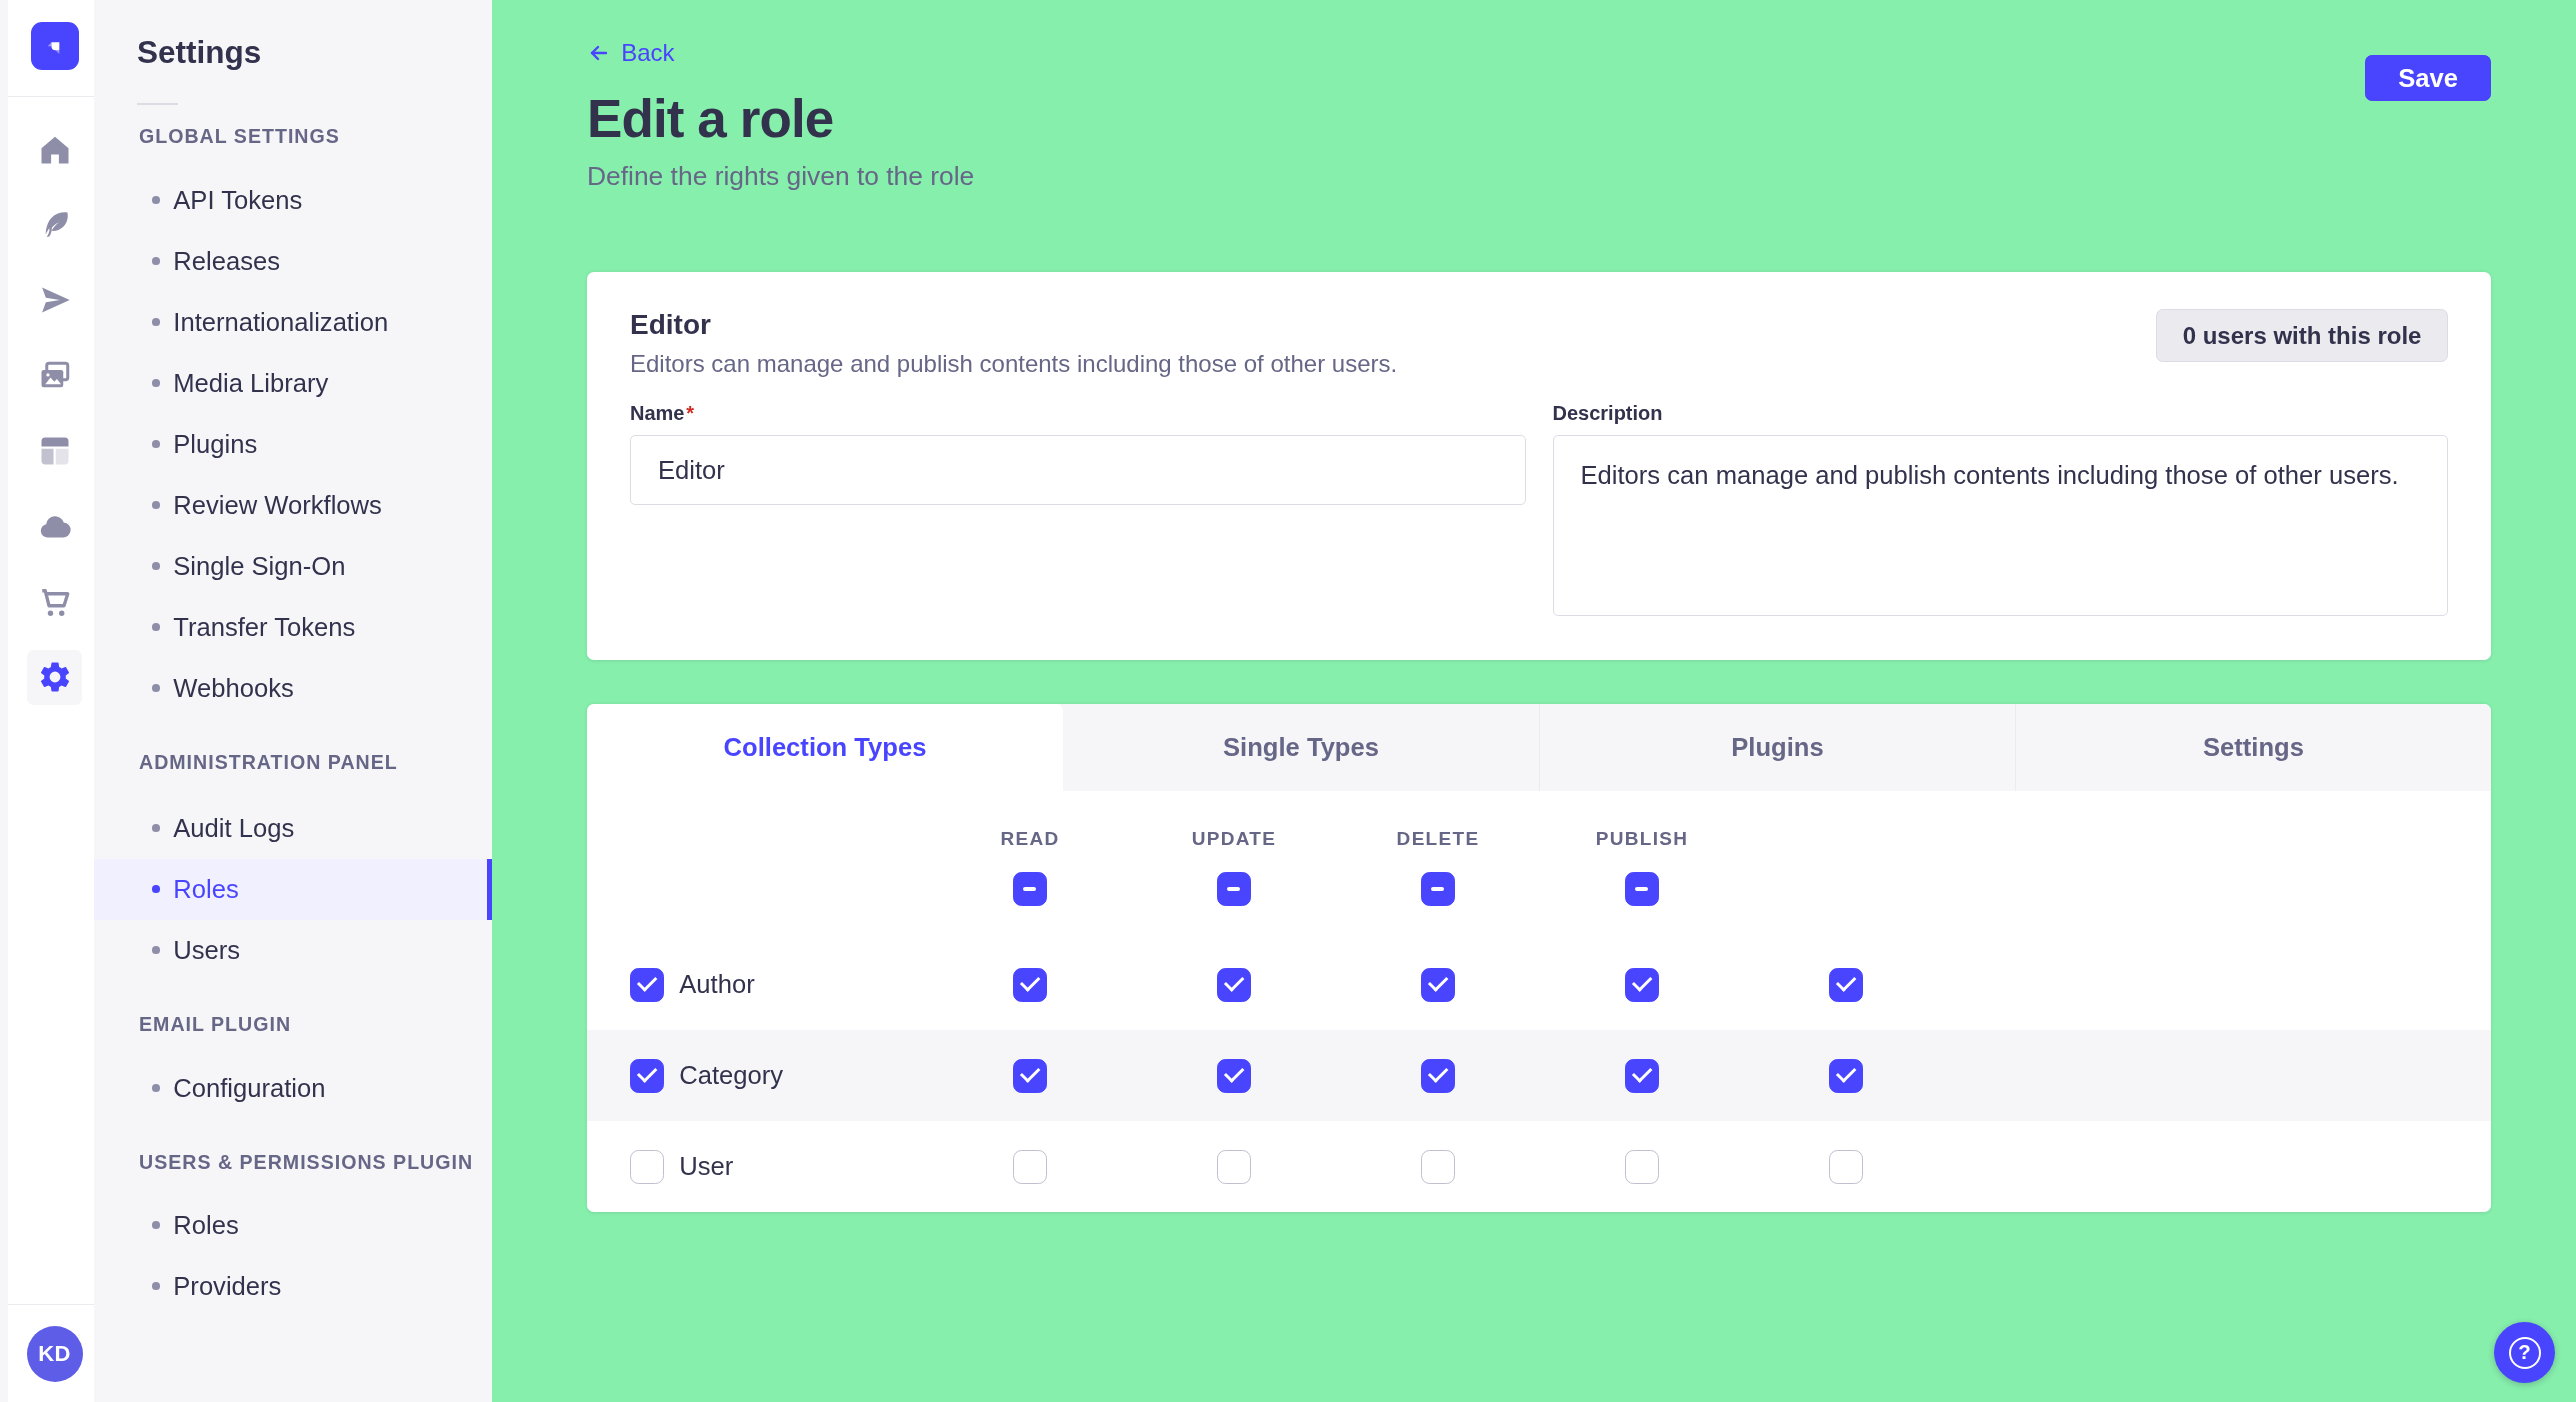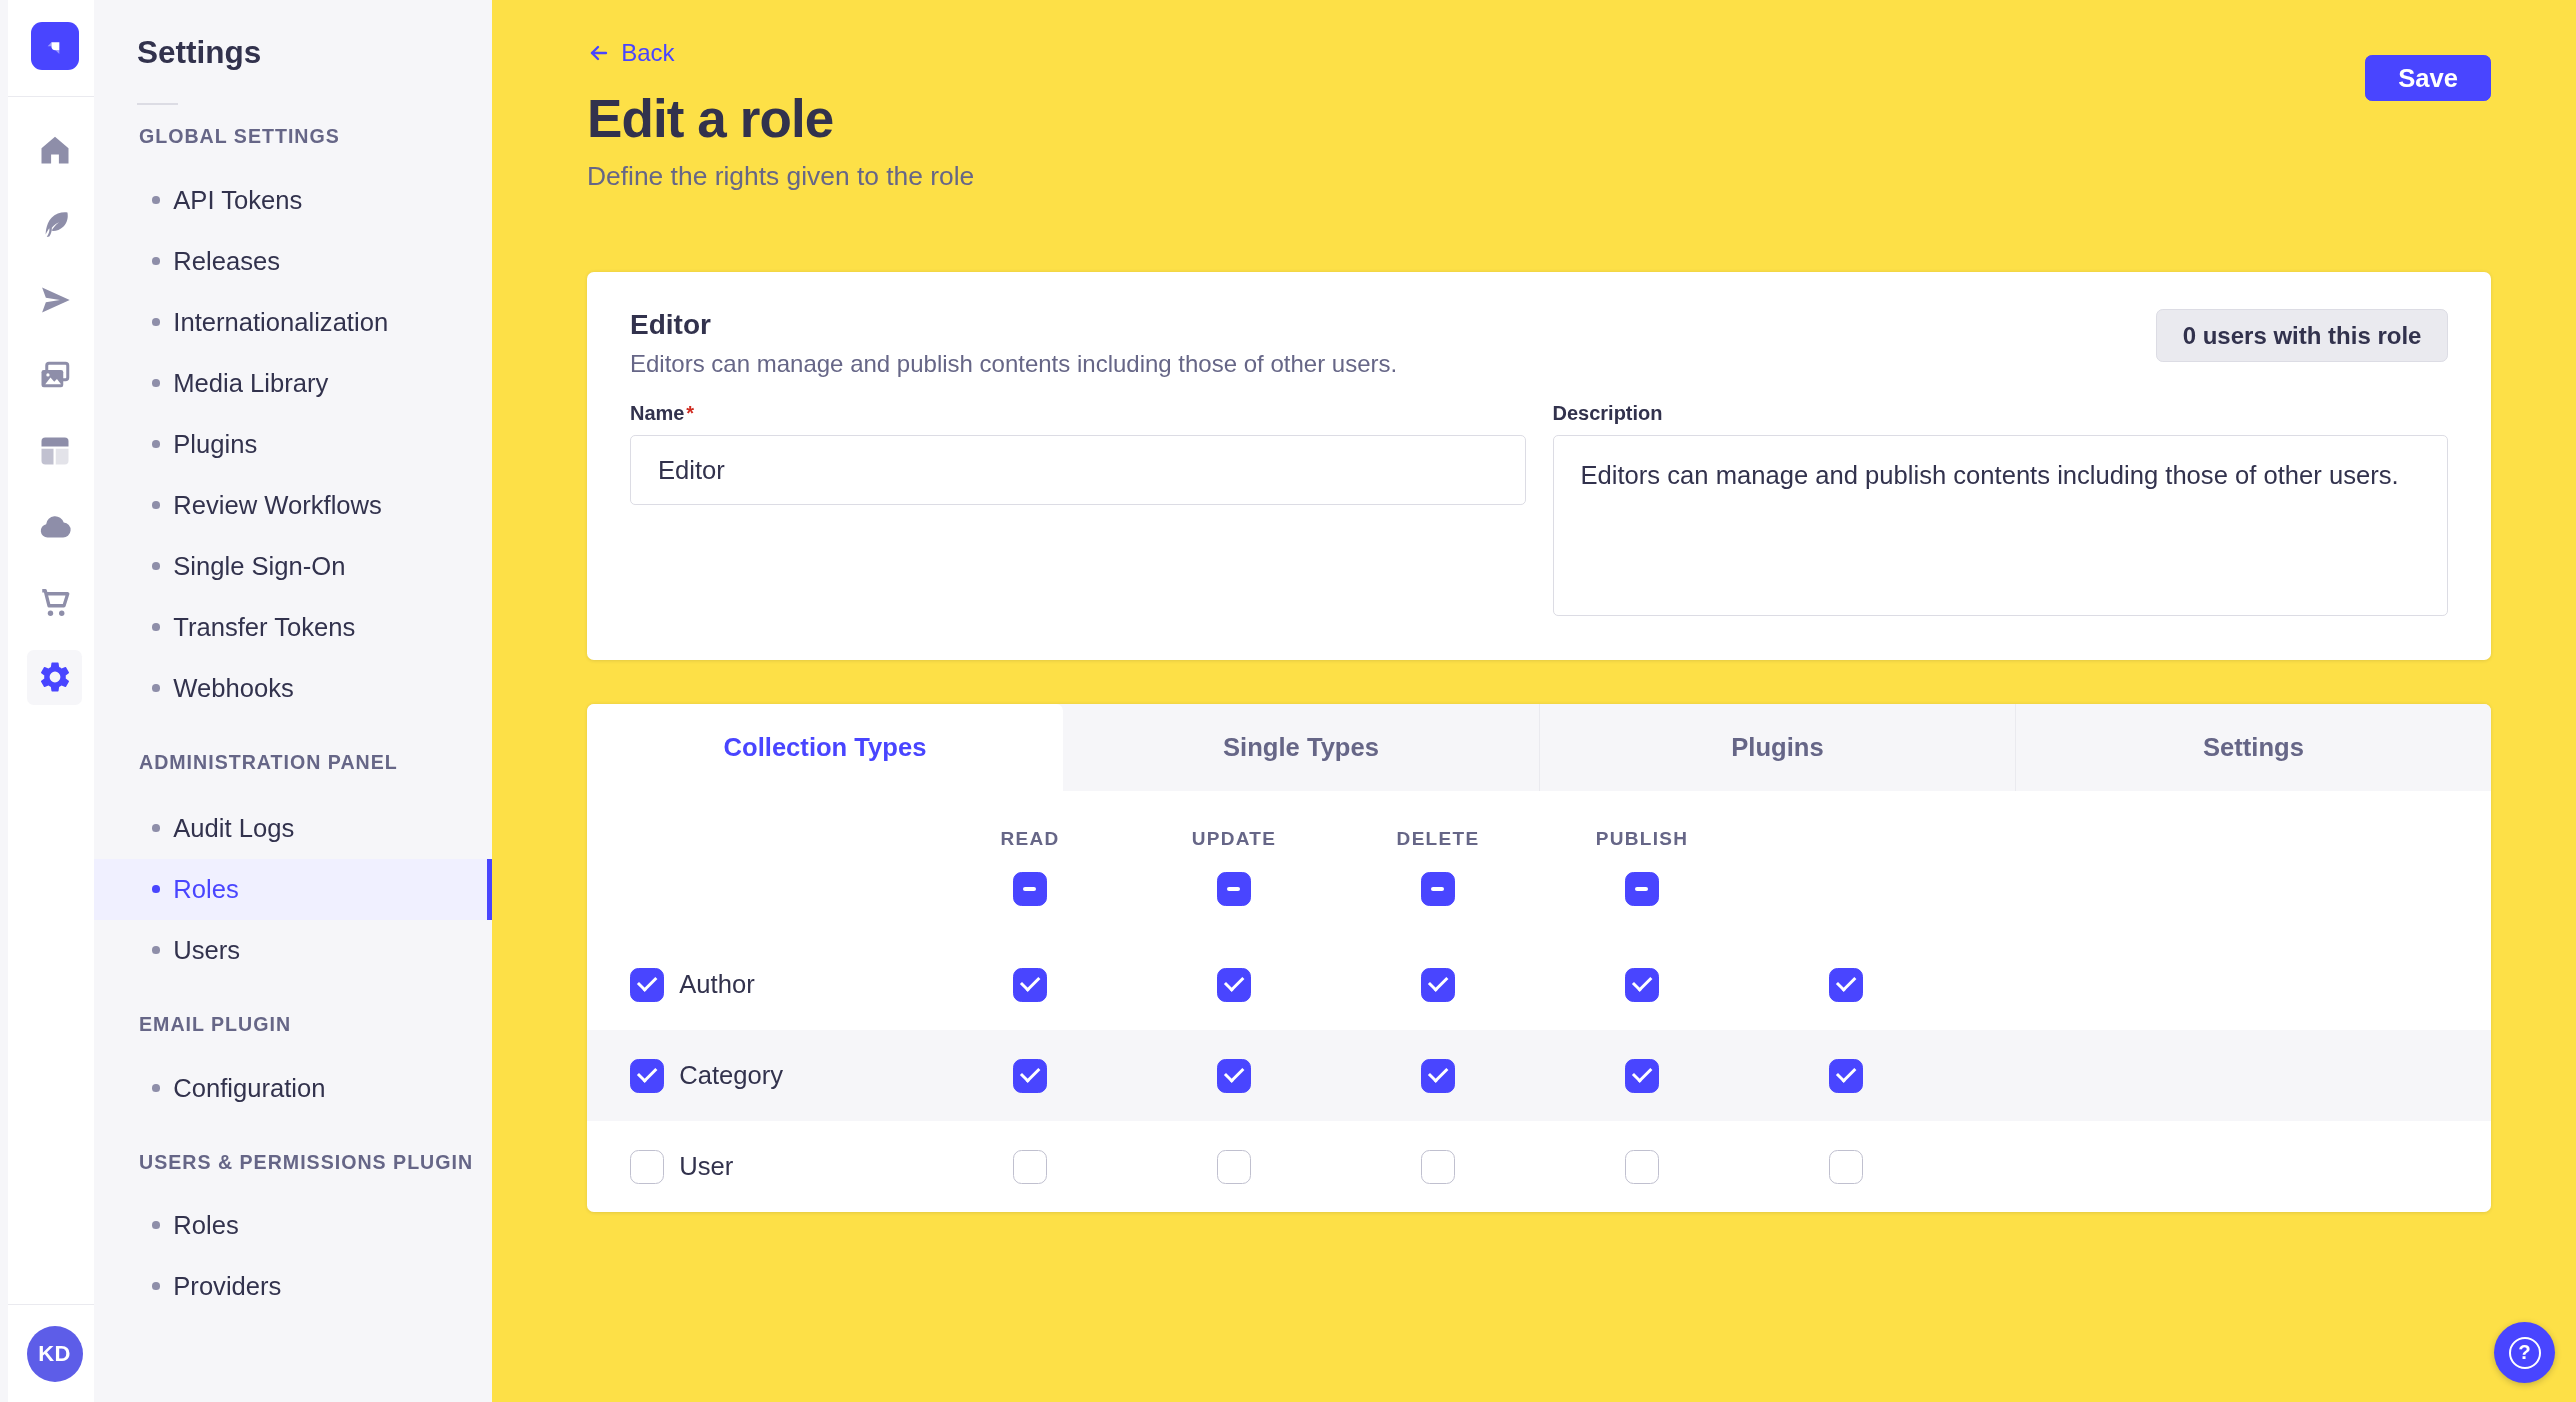--- a/index.html
+++ b/index.html
@@ -64,21 +64,21 @@
   .nav-item--active { background:#f0f0ff; }
   .nav-item--active .bullet { background:#4945ff; }
   .nav-item--active .nav-item-label { color:#4945ff; font-weight:500; }
   .nav-item--active::after {
     content:""; position:absolute; right:0; top:0; width:5.1px; height:100%; background:#4945ff;
   }
 
   
   .main {
     position:absolute; left:492px; top:0; right:0; bottom:0;
-    padding:0 85px 8px 95px; background:#fde047;
+    padding:0 85px 8px 95px; background:#86efac;
   }
   .page-header { position:relative; }
   .back-link {
     margin-top:39px; display:inline-flex; align-items:center; gap:10.2px;
     color:#4945ff; font-size:24px; text-decoration:none;
   }
   .back-link svg { width:24px; height:24px; }
   .page-title { margin-top:20.4px; font-size:53px; font-weight:700; letter-spacing:-0.9px; color:#32324d; }
   .page-subtitle { margin-top:12px; font-size:26.4px; color:#666687; }
   .save-btn {

